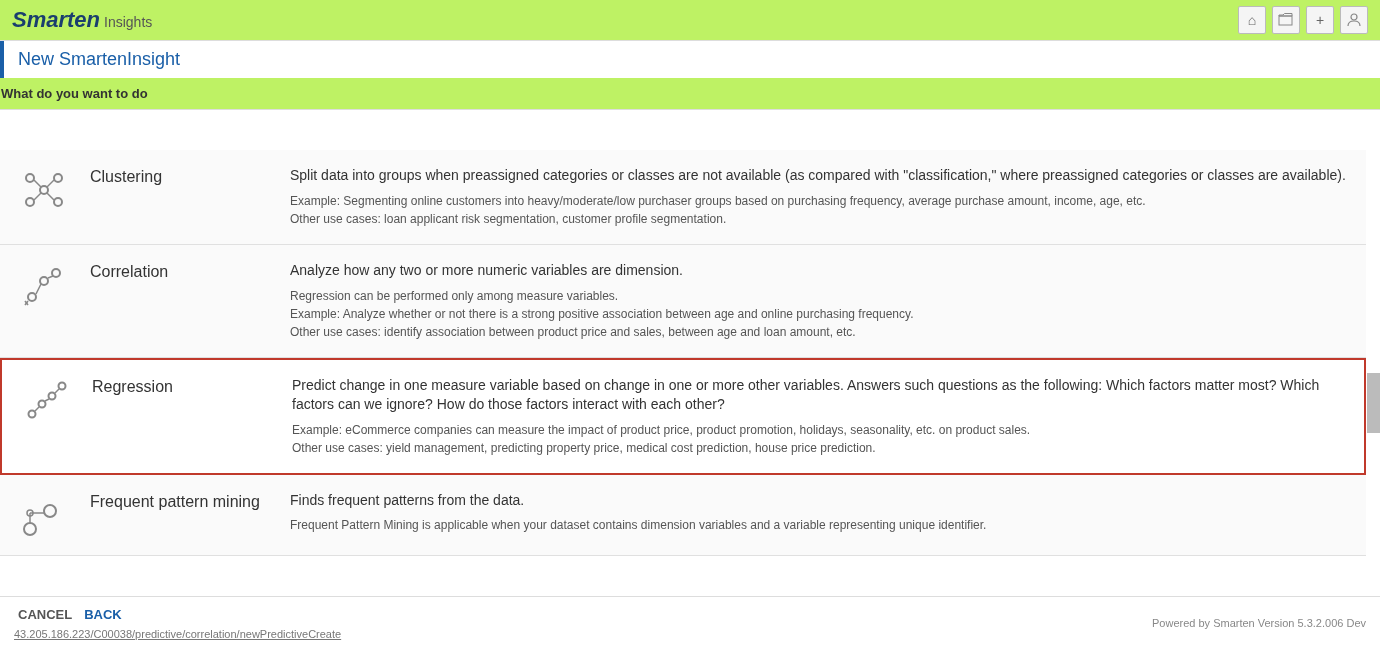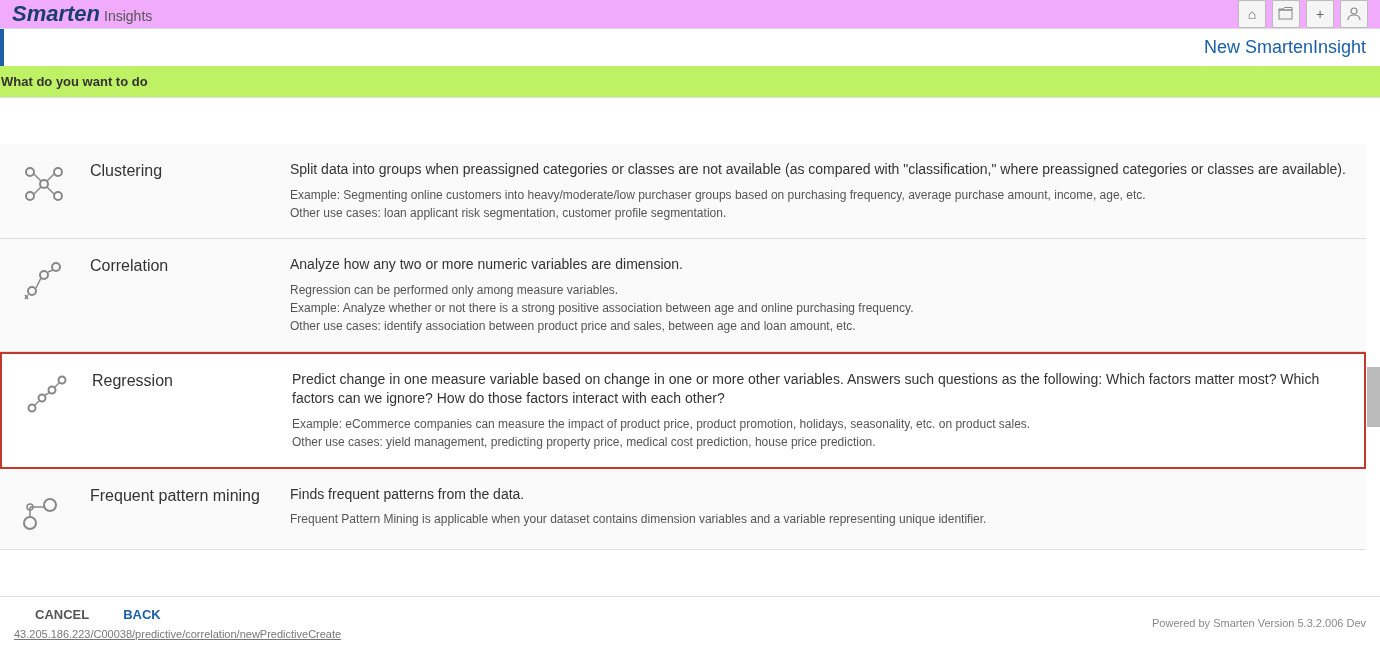--- a/index.html
+++ b/index.html
@@ -1,41 +1,40 @@
 <!DOCTYPE html>
 <html><head>
   <meta charset="utf-8">
   <style>
     * { box-sizing: border-box; margin: 0; padding: 0; }
     body { font-family: Arial, sans-serif; font-size: 13px; color: #333; background: #fff; width: 1380px; height: 648px; overflow: hidden; display: flex; flex-direction: column; }
 
     
     .header {
       display: flex; align-items: center; justify-content: space-between;
-      padding: 0 12px;
+      padding: 6px 12px;
       border-bottom: 1px solid #ddd;
-      background: #f0abfc;
+      background: #bef264;
     }
     .header-logo { display: flex; align-items: baseline; gap: 4px; }
     .logo-smarten { font-size: 22px; font-weight: bold; color: #1a3e6e; font-style: italic; }
     .logo-insights { font-size: 14px; color: #555; }
     .header-icons { display: flex; gap: 6px; }
     .header-icon-btn {
       width: 28px; height: 28px; border: 1px solid #bbb; background: #f5f5f5;
       display: flex; align-items: center; justify-content: center;
       cursor: pointer; color: #666; font-size: 14px; border-radius: 2px;
     }
 
     
     .page-title-bar {
       display: flex; align-items: center;
       padding: 8px 14px;
       border-left: 4px solid #1a5fa8;
       background: #fff;
-      justify-content: flex-end;
     }
     .page-title { font-size: 18px; color: #1a5fa8; font-weight: normal; }
 
     
     .section-header {
       background: #bef264;
       padding: 8px 1px;
       font-size: 13px;
       font-weight: bold;
       color: #333;
@@ -108,21 +107,21 @@
       line-height: 1.5;
     }
 
     
     .footer {
       border-top: 1px solid #ddd;
       padding: 8px 14px;
       display: flex; align-items: center; justify-content: space-between;
       background: #fff;
     }
-    .footer-buttons { display: flex; gap: 26px; margin-left: 17px; }
+    .footer-buttons { display: flex; gap: 4px; }
     .footer-btn {
       background: none; border: none;
       font-size: 13px; font-weight: bold;
       cursor: pointer; color: #1a5fa8;
       padding: 2px 4px;
     }
     .footer-btn.cancel { color: #555; }
     .footer-url { font-size: 11px; color: #777; text-decoration: underline; }
     .powered-by { font-size: 11px; color: #888; }
 

